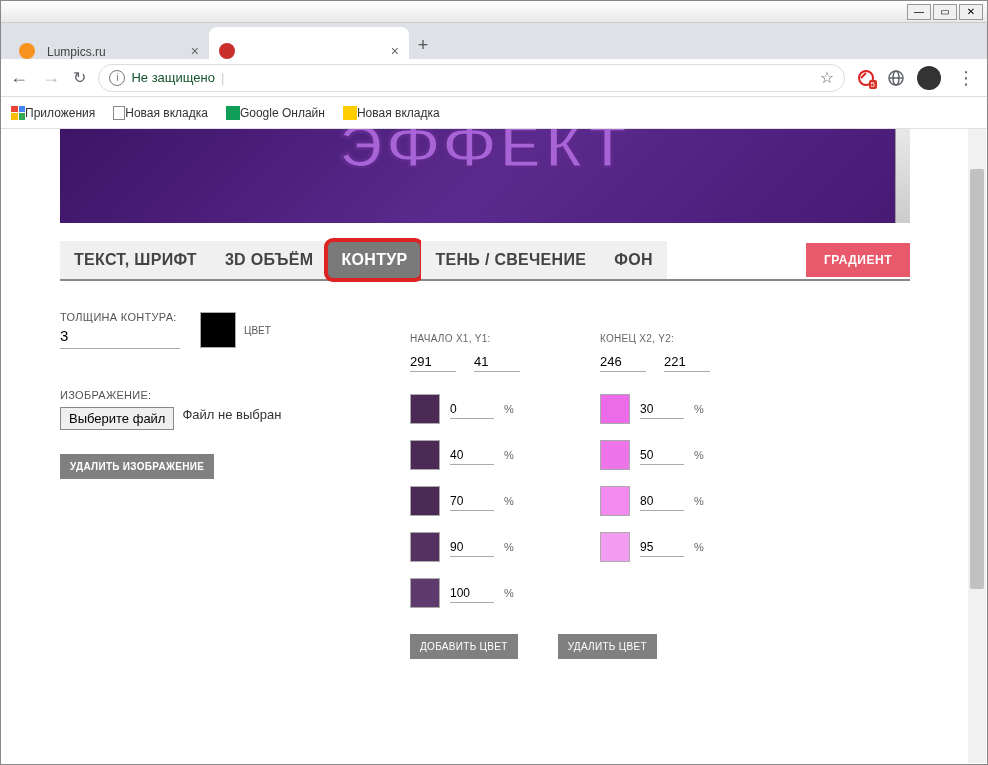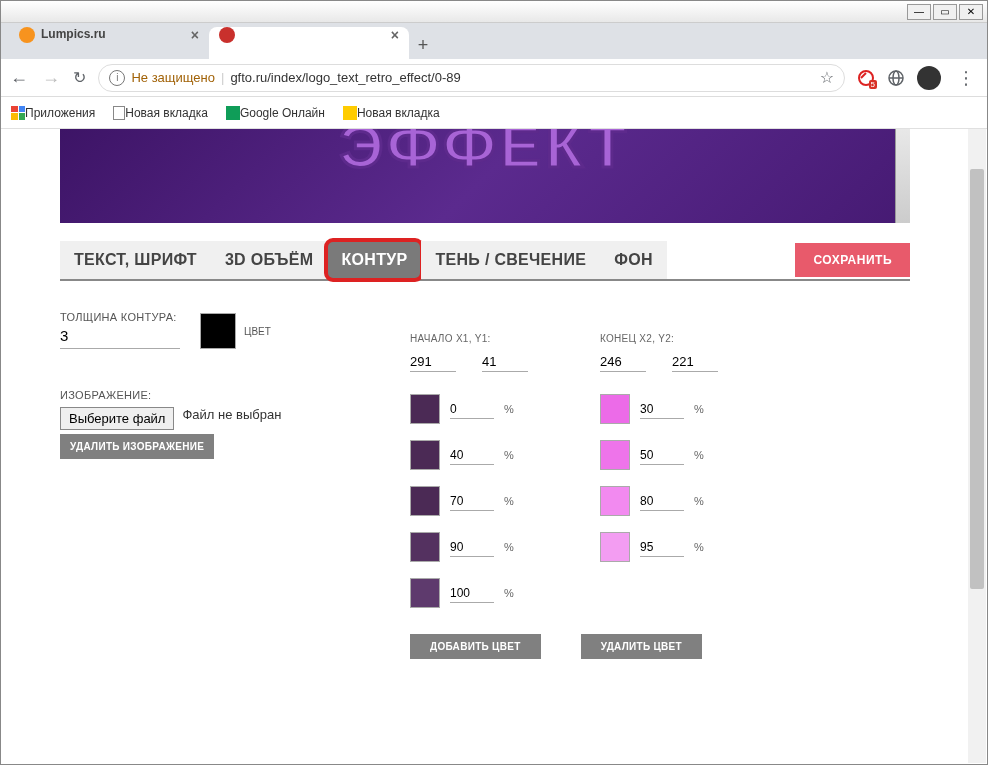--- a/index.html
+++ b/index.html
@@ -3,33 +3,33 @@
 <meta charset="utf-8">
 <style>
 * { box-sizing: border-box; margin: 0; padding: 0; font-family: Arial, sans-serif; }
 body { background: #fff; }
 
 .window-frame { width: 988px; height: 765px; border: 1px solid #888; position: relative; background: #fff; }
 .window-titlebar { height: 22px; background: linear-gradient(#fff,#e8e8e8); border-bottom: 1px solid #ccc; display: flex; justify-content: flex-end; align-items: center; padding-right: 4px; gap: 2px; }
 .win-btn { width: 24px; height: 16px; border: 1px solid #999; background: #f0f0f0; display:flex; align-items:center; justify-content:center; font-size:10px; cursor:pointer; }
 
 .tab-strip { height: 36px; background: #dee1e6; display: flex; align-items: flex-end; padding-left: 8px; }
-.browser-tab { height: 32px; display: flex; align-items: flex-start; padding: 0 10px; font-size: 12px; color: #444; gap: 6px; min-width: 200px; max-width: 220px; border-radius: 8px 8px 0 0; font-weight: bold; }
+.browser-tab { height: 32px; display: flex; align-items: flex-end; padding: 0 10px; font-size: 12px; color: #444; gap: 12px; min-width: 200px; max-width: 220px; border-radius: 8px 8px 0 0; }
 .browser-tab.active { background: #fff; }
 .tab-favicon { width: 16px; height: 16px; border-radius: 50%; display:inline-block; }
 .tab-close { color:#666; font-size:14px; cursor:pointer; margin-left:auto; }
 .new-tab-btn { width:28px; height:28px; display:flex; align-items:center; justify-content:center; color:#555; font-size:18px; cursor:pointer; }
 
 .toolbar { height: 38px; background: #fff; border-bottom: 1px solid #ddd; display: flex; align-items: center; padding: 0 8px; gap: 12px; }
 .nav-arrow { color:#5f6368; font-size:18px; cursor:pointer; width:20px; text-align:center; }
 .nav-arrow.disabled { color:#bbb; cursor:default; }
 .nav-reload { color:#5f6368; font-size:16px; cursor:pointer; }
 .address-bar { flex:1; height:28px; border:1px solid #ddd; border-radius:14px; display:flex; align-items:center; padding:0 10px; font-size:13px; color:#555; gap:6px; }
 .info-icon { width:16px; height:16px; border:1px solid #777; border-radius:50%; display:flex; align-items:center; justify-content:center; font-size:10px; color:#777; }
-.sec-text { color:#a16207; }
+.sec-text { color:#14532d; }
 .url-text { color:#333; }
 .star-icon { margin-left:auto; color:#5f6368; font-size:16px; cursor:pointer; }
 .ext-icon { width:18px; height:18px; display:flex; align-items:center; justify-content:center; font-size:14px; cursor:pointer; position:relative; }
 .ext-badge { position:absolute; bottom:-2px; right:-2px; background:#d93025; color:#fff; font-size:8px; padding:0 2px; border-radius:2px; }
 .globe-ic { color:#5f6368; }
 .avatar { width:24px; height:24px; border-radius:50%; background:#333; cursor:pointer; }
 .menu-dots { color:#5f6368; font-size:18px; cursor:pointer; padding:0 4px; }
 
 .bookmarks-bar { height:32px; background:#fff; border-bottom:1px solid #e0e0e0; display:flex; align-items:center; padding:0 10px; gap:18px; font-size:12px; color:#333; }
 .bm-item { display:flex; align-items:center; cursor:pointer; }
@@ -56,49 +56,49 @@
 .ed-tab { padding:10px 14px; font-size:16px; font-weight:bold; color:#444; background:#f0f0f0; cursor:pointer; letter-spacing:0.3px; }
 .ed-tab.active { background:#7a7a7a; color:#fff; }
 .ed-tab.highlighted { outline:4px solid #d22; outline-offset:-1px; border-radius:6px; }
 .save-btn { margin-left:auto; background:#e85a6b; color:#fff; font-size:12px; font-weight:bold; padding:10px 18px; cursor:pointer; letter-spacing:0.5px; }
 
 .controls-area { display:flex; gap:60px; margin-top:30px; }
 .left-col { width:290px; }
 .right-col { flex:1; }
 
 .lbl { font-size:11px; color:#555; letter-spacing:0.3px; }
-.thickness-row { display:flex; align-items:flex-end; gap:20px; }
+.thickness-row { display:flex; align-items:center; gap:20px; }
 .thickness-input { width:120px; border:none; border-bottom:1px solid #aaa; font-size:15px; padding:4px 0; outline:none; }
 .color-swatch { width:36px; height:36px; border:1px solid #aaa; cursor:pointer; }
 .color-label { font-size:10px; color:#555; margin-left:8px; }
 
 .img-section { margin-top:40px; }
 .file-row { display:flex; align-items:flex-start; gap:8px; margin-top:6px; }
 .file-btn { font-size:13px; padding:3px 8px; border:1px solid #888; background:#efefef; cursor:pointer; }
 .file-status { font-size:13px; color:#333; }
-.del-img-btn { background:#808080; color:#fff; font-size:10px; font-weight:bold; padding:7px 10px; margin-top:4px; cursor:pointer; letter-spacing:0.3px; border:none; }
+.del-img-btn { background:#808080; color:#fff; font-size:10px; font-weight:bold; padding:7px 10px; margin-top:24px; cursor:pointer; letter-spacing:0.3px; border:none; }
 
 .gradient-hdr { display:flex; align-items:center; gap:10px; }
 .gradient-hdr input[type=checkbox]{ width:15px; height:15px; cursor:pointer; }
 .gradient-hdr span { font-size:13px; color:#333; letter-spacing:0.5px; }
 
 .coord-cols { display:flex; gap:40px; margin-top:22px; }
 .coord-col { width:150px; }
 .coord-label { font-size:10px; color:#666; letter-spacing:0.3px; }
-.coord-inputs { display:flex; gap:26px; margin-top:8px; }
+.coord-inputs { display:flex; gap:18px; margin-top:8px; }
 .coord-inputs input { width:46px; border:none; border-bottom:1px solid #aaa; font-size:13px; padding:2px 0; outline:none; }
 
 .stops-col { margin-top:22px; }
 .stop-row { display:flex; align-items:center; gap:10px; margin-bottom:16px; }
 .stop-row .sw { width:30px; height:30px; border:1px solid #aaa; cursor:pointer; }
 .stop-row input { width:44px; border:none; border-bottom:1px solid #aaa; font-size:12px; padding:2px 0; text-align:left; outline:none; }
 .pct { font-size:11px; color:#666; }
 
 .grad-btns { display:flex; gap:40px; margin-top:10px; }
-.grad-btn { background:#808080; color:#fff; font-size:10px; font-weight:bold; padding:7px 20px; cursor:pointer; border:none; letter-spacing:0.3px; }
+.grad-btn { background:#808080; color:#fff; font-size:10px; font-weight:normal; padding:7px 10px; cursor:pointer; border:none; letter-spacing:0.3px; }
 </style>
 </head>
 <body>
 
 <div class="window-frame">
 
   <div class="window-titlebar">
     <div class="win-btn">—</div>
     <div class="win-btn">▭</div>
     <div class="win-btn">✕</div>
@@ -118,21 +118,20 @@
   </div>
 
   <div class="toolbar">
     <span class="nav-arrow">←</span>
     <span class="nav-arrow disabled">→</span>
     <span class="nav-reload">↻</span>
     <div class="address-bar">
       <span class="info-icon">i</span>
       <span class="sec-text">Не защищено</span>
       <span style="color:#ccc">|</span>
-      <span class="url-text">gfto.ru/index/logo_text_retro_effect/0-89</span>
       <span class="star-icon">☆</span>
     </div>
     <div class="ext-icon">
       <svg width="16" height="16" viewBox="0 0 16 16">
           <circle cx="8" cy="8" r="7" fill="#fff" stroke="#d22" stroke-width="2"></circle>
           <path d="M3 8 L8 3" stroke="#d22" stroke-width="2"></path>
         </svg>
       <span class="ext-badge">5</span>
     </div>
     <div class="ext-icon globe-ic">
@@ -182,21 +181,21 @@
             <text x="50%" y="70" text-anchor="middle" font-family="Arial Black, Arial" font-size="62" font-weight="900" fill="#a864d6" stroke="#5d2a8c" stroke-width="3" letter-spacing="4">ЭФФЕКТ</text>
           </svg>
         </div>
 
         <div class="editor-tabs-row">
           <div class="ed-tab">ТЕКСТ, ШРИФТ</div>
           <div class="ed-tab">3D ОБЪЁМ</div>
           <div class="ed-tab active highlighted">КОНТУР</div>
           <div class="ed-tab">ТЕНЬ / СВЕЧЕНИЕ</div>
           <div class="ed-tab">ФОН</div>
-          <div class="save-btn">СОХРАНИТЬ</div>
+          <div class="save-btn">ГРАДИЕНТ</div>
         </div>
 
         <div class="controls-area">
           <div class="left-col">
             <div class="thickness-row">
               <div>
                 <div class="lbl">ТОЛЩИНА КОНТУРА:</div>
                 <input class="thickness-input" value="3" style="">
               </div>
               <div style="display:flex;align-items:center;">

